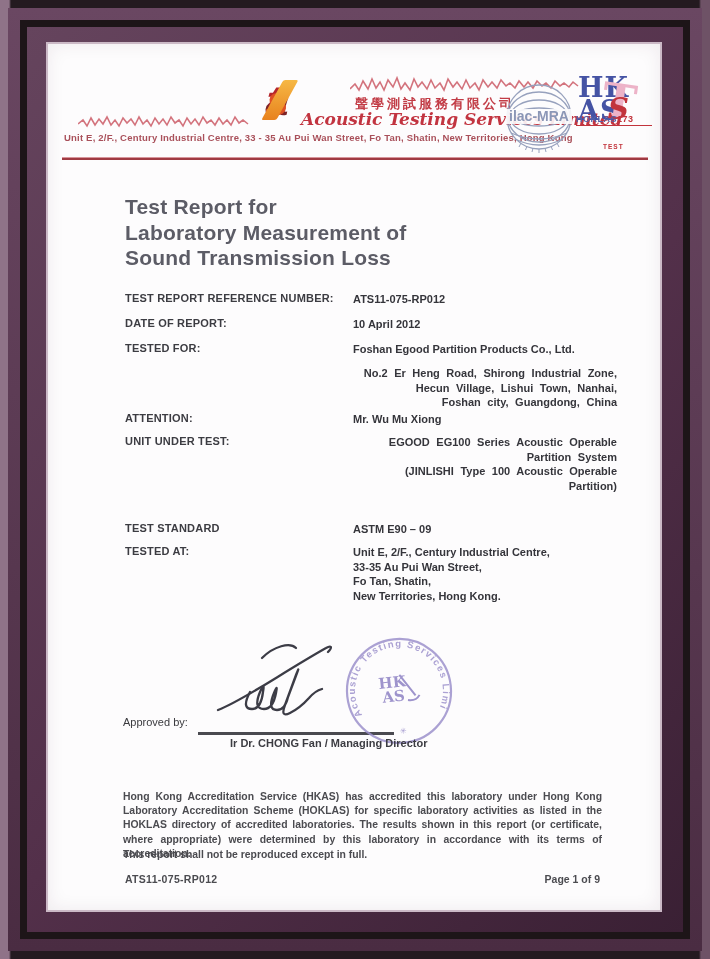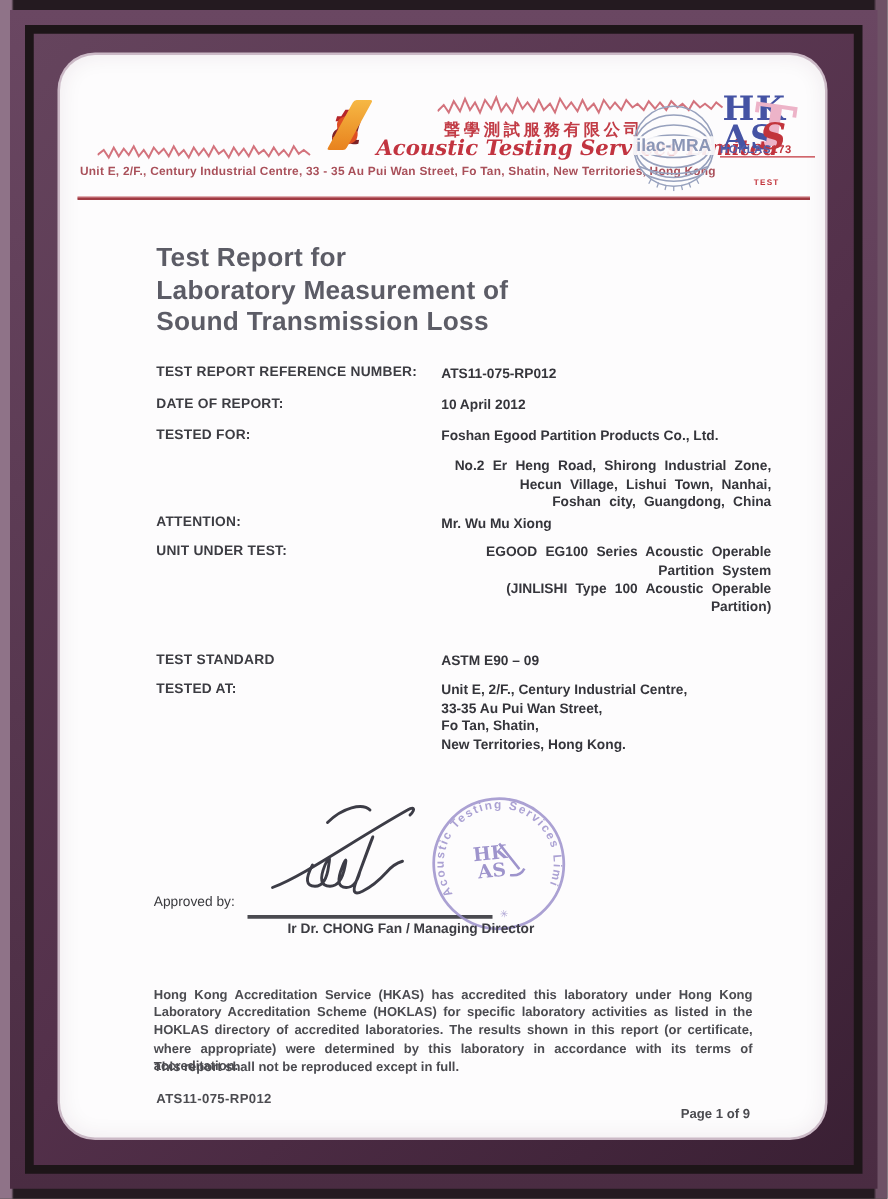--- a/index.html
+++ b/index.html
@@ -2,21 +2,21 @@
 <html><head>
 <meta charset="utf-8">
 <style>
   html,body{margin:0;padding:0;}
   body{width:710px;height:959px;position:relative;background:#241c1e;font-family:"Liberation Sans",sans-serif;overflow:hidden;}
   
   .ring1{position:absolute;inset:0;background:linear-gradient(90deg,#8f7388 0 9px,#241a20 11px calc(100% - 11px),#6e5266 calc(100% - 9px) 100%);}
   .ring2{position:absolute;inset:8px;background:linear-gradient(180deg,#6a4762,#4a2c42);}
   .ring3{position:absolute;inset:20px;background:#1d1518;}
   .ring4{position:absolute;inset:27px;background:linear-gradient(135deg,#65445d 0%,#53304a 55%,#3a2034 100%);}
-  .paper{position:absolute;left:48px;top:44px;width:612px;height:866px;background:#fdfcfd;box-shadow:0 0 0 2px #cbb9c6, inset 0 0 18px rgba(60,30,55,.08);border-radius:28px;}
+  .paper{position:absolute;left:48px;top:44px;width:612px;height:866px;background:#fdfcfd;box-shadow:0 0 0 2px #cbb9c6, inset 0 0 18px rgba(60,30,55,.08);}
   .paper *{position:absolute;}
   
   .wave{stroke:#d3737d;stroke-width:1.6;fill:none;}
   .atsl{left:218px;top:36px;font-style:italic;font-weight:900;font-size:42px;letter-spacing:-3px;transform:skewX(-6deg);line-height:42px;white-space:nowrap;}
   .atsl .la{color:#7d2327;} .atsl .lt{color:#b5252b;} .atsl .ls{color:#de4f23;}
   .atsl .ll{display:inline-block;position:relative;width:15px;height:40px;background:linear-gradient(180deg,#f6b844,#e8821e);transform:skewX(-24deg);margin-left:6px;border-radius:2px;}
   .cjk{left:307px;top:51px;font-size:13px;font-weight:700;letter-spacing:3px;color:#c23c46;white-space:nowrap;}
   .script{left:253px;top:65px;font-family:"DejaVu Serif",serif;font-style:italic;font-weight:700;font-size:17px;color:#c23440;white-space:nowrap;}
   .addr{left:16px;font-size:9.5px;font-weight:600;color:#a9505a;white-space:nowrap;letter-spacing:.2px;}
   .addr1{top:88px;} .addr2{top:101px;}
@@ -43,21 +43,21 @@
   .approved{left:75px;top:672px;font-size:11px;font-weight:400;color:#3a3a3e;text-align:right;}
   .sigline{left:150px;top:688px;width:196px;height:2.5px;background:#4a4a50;}
   .sig{left:166px;top:596px;width:145px;height:92px;}
   .sig path{stroke:#3c3c46;stroke-width:2.3;fill:none;stroke-linecap:round;}
   .stamp{left:295px;top:591px;width:112px;height:112px;opacity:.85;transform:rotate(-6deg);}
   .nameblock{left:182px;top:692px;font-size:11px;font-weight:700;color:#3c3c42;line-height:14px;white-space:pre-line;}
   
   .accr{left:75px;top:746px;width:479px;font-size:10.4px;font-weight:600;color:#4b4b50;line-height:14.2px;text-align:justify;}
   .note{left:75px;top:805px;font-size:10.4px;font-weight:600;color:#4b4b50;}
   .refno{left:77px;top:829px;font-size:10.5px;font-weight:600;color:#4b4b50;letter-spacing:.3px;}
-  .pageno{right:60px;top:829px;font-size:10.5px;font-weight:600;color:#4b4b50;margin-top:12px;}
+  .pageno{right:60px;top:829px;font-size:10.5px;font-weight:600;color:#4b4b50;}
 </style>
 </head>
 <body>
 
 <div class="ring1"></div>
 <div class="ring2"></div>
 <div class="ring3"></div>
 <div class="ring4"></div>
 
 <div class="paper">

